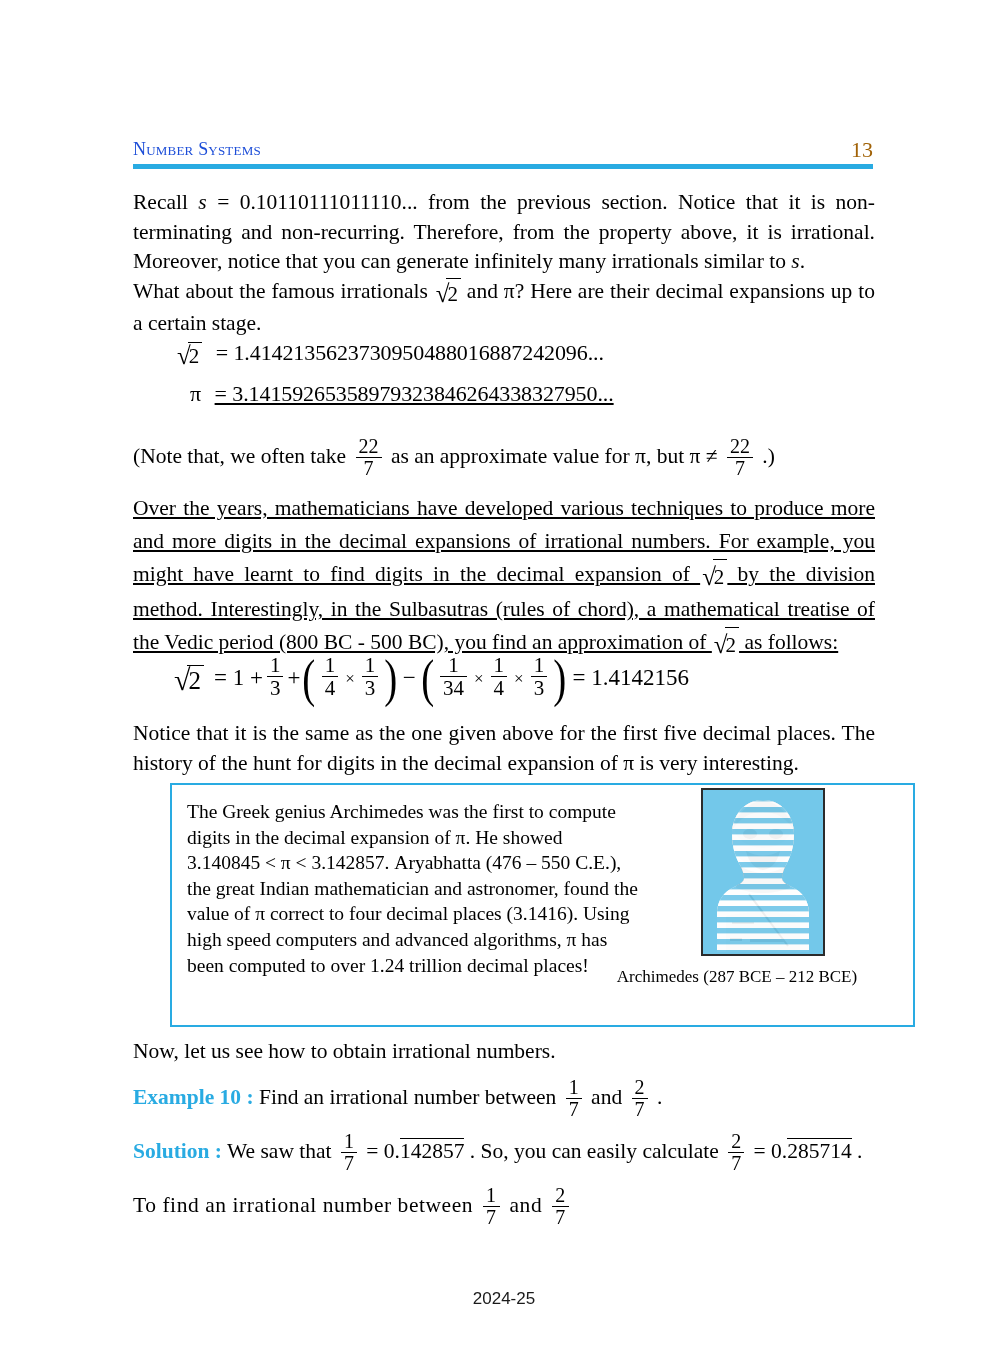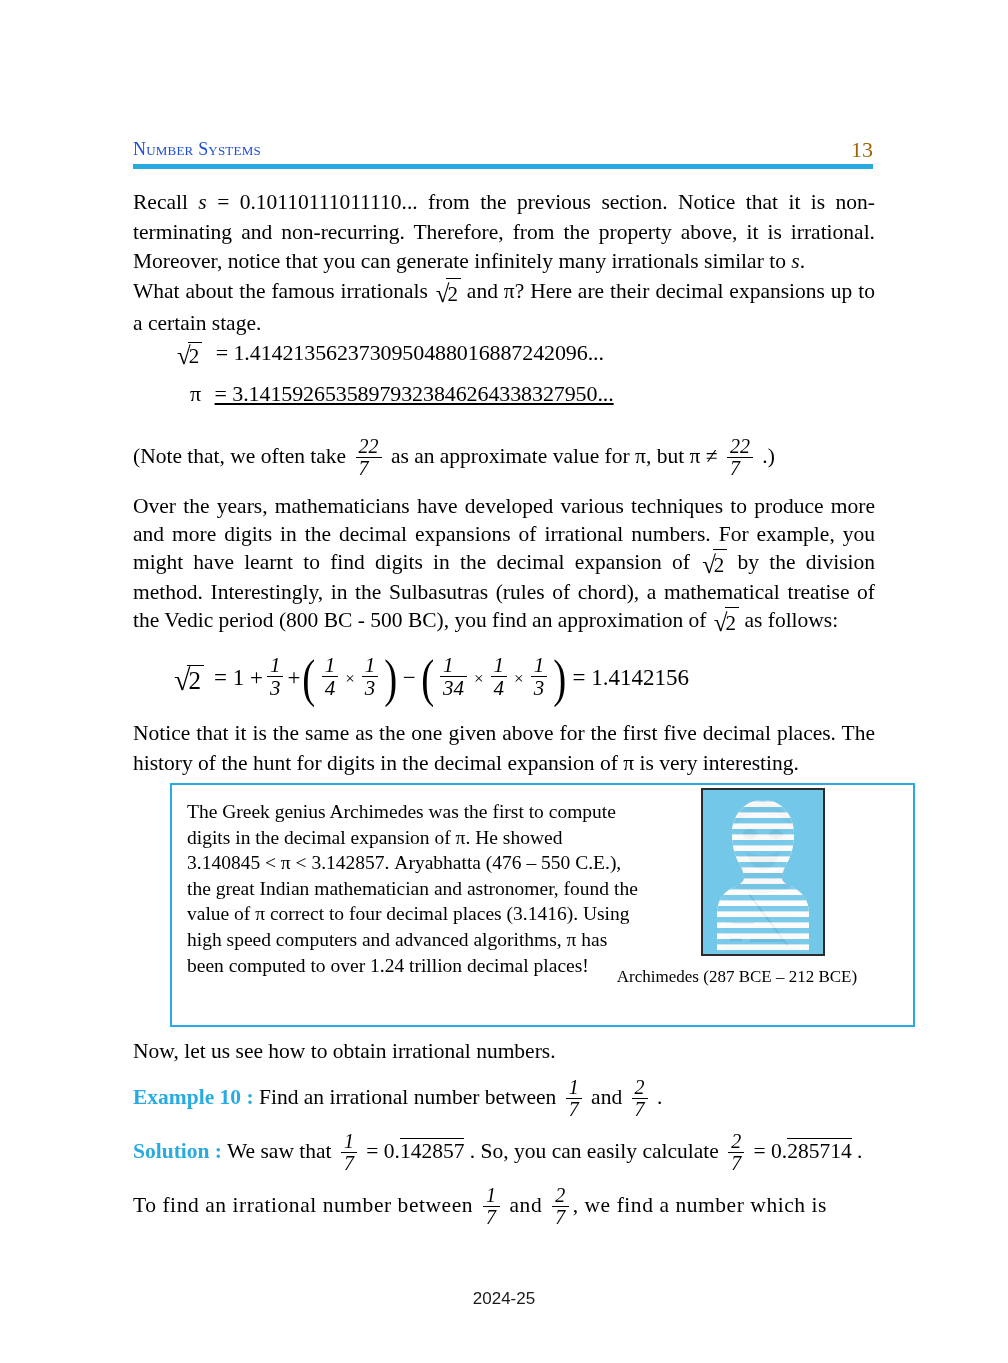--- a/index.html
+++ b/index.html
@@ -61,27 +61,26 @@
     display: inline-block;
     border-top: 1.4px solid #000;
     padding: 1px 3px 0 1px;
     margin-left: -3px;
     top: 1px;
   }
 
   .frac {
     display: inline-block;
     vertical-align: middle;
-    text-align: left;
+    text-align: center;
     font-size: 20px;
     line-height: 1.05;
     margin: 0 4px;
     position: relative;
     top: -1px;
-    font-style: italic;
   }
   .frac .num { display: block; padding: 0 3px; }
   .frac .den { display: block; border-top: 1.5px solid #000; padding: 0 3px; }
 
   .over { border-top: 1.6px solid #000; padding-top: 0px; }
 
   
   .eq-sqrt2 { position: absolute; left: 175px; top: 340px; font-size: 22px; white-space: nowrap; }
   .eq-pi    { position: absolute; left: 190px; top: 381px; font-size: 22px; white-space: nowrap; }
   .eq-sqrt2 .num-str, .eq-pi .num-str { letter-spacing: -0.1px; }
@@ -179,21 +178,21 @@
   <div class="eq-pi">
     <span>π</span>
     <span class="num-str" style="margin-left:8px;text-decoration:underline;">= 3.14159265358979323846264338327950...</span>
   </div>
 
   <div class="note-line">
     <span>(Note that, we often take </span><span class="frac"><span class="num">22</span><span class="den">7</span></span><span> as an approximate value for π, but π ≠ </span><span class="frac"><span class="num">22</span><span class="den">7</span></span><span> .)</span>
   </div>
 
   <div class="col" style="top:492px;">
-    <p class="body" style="line-height:28px;">
+    <p class="body" style="line-height:33px;text-decoration:underline;">
       <span>Over the years, mathematicians have developed various techniques to produce more and more digits in the decimal expansions of irrational numbers. For example, you might have learnt to find digits in the decimal expansion of </span><span class="sqrt2"><span class="rad">√</span><span class="val">2</span></span><span> by the division method. Interestingly, in the Sulbasutras (rules of chord), a mathematical treatise of the Vedic period (800 BC - 500 BC), you find an approximation of </span><span class="sqrt2"><span class="rad">√</span><span class="val">2</span></span><span> as follows:</span>
     </p>
   </div>
 
   <div class="eq-sulba">
     <span class="sqrt2" style="font-size:25px;"><span class="rad" style="font-size:30px;">√</span><span class="val">2</span></span>
     <span style="margin-left:10px;">= 1 +</span>
     <span class="frac" style="font-size:21px;">
         <span class="num">1</span>
         <span class="den">3</span>
@@ -291,19 +290,19 @@
   </div>
 
   <div class="col" style="top:1132px;">
     <p class="body" style="text-align:left;">
       <span class="kw">Solution :</span><span> We saw that </span><span class="frac"><span class="num">1</span><span class="den">7</span></span><span> = 0.</span><span class="over">142857</span><span> . So, you can easily calculate </span><span class="frac"><span class="num">2</span><span class="den">7</span></span><span> = 0.</span><span class="over">285714</span><span> .</span>
     </p>
   </div>
 
   <div class="col" style="top:1186px;">
     <p class="body" style="text-align:left; letter-spacing:.55px;">
-      <span>To find an irrational number between </span><span class="frac"><span class="num">1</span><span class="den">7</span></span><span> and </span><span class="frac"><span class="num">2</span><span class="den">7</span></span><span>, we find a number which is</span>
+      <span>To find an irrational number between </span><span class="frac"><span class="num">1</span><span class="den">7</span></span><span> and </span><span class="frac"><span class="num">2</span><span class="den">7</span></span>
     </p>
   </div>
 
   <div class="footer">2024-25</div>
 
 </div>
 
 </body></html>

